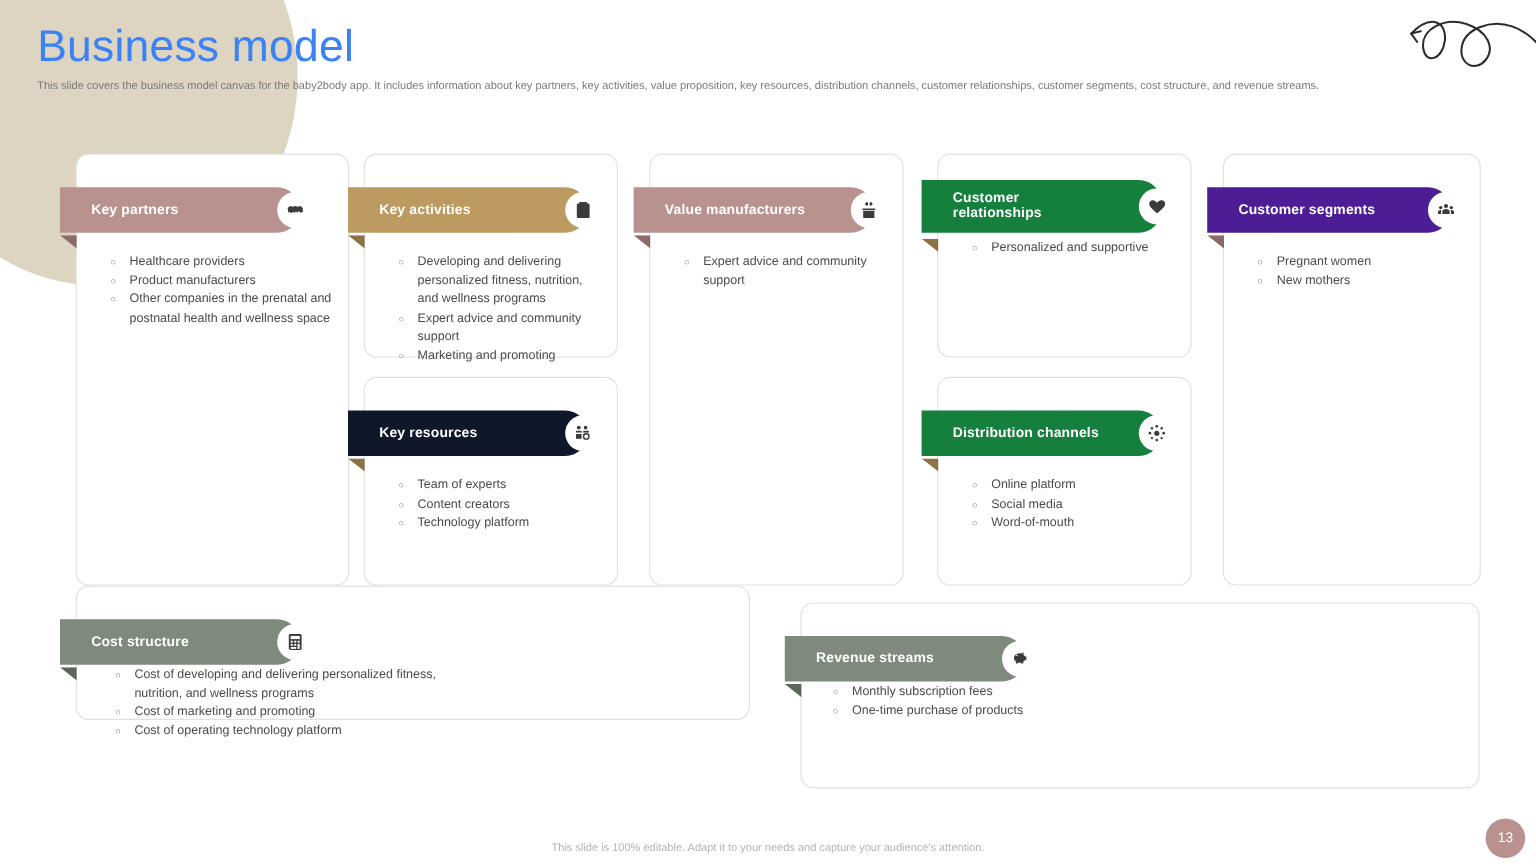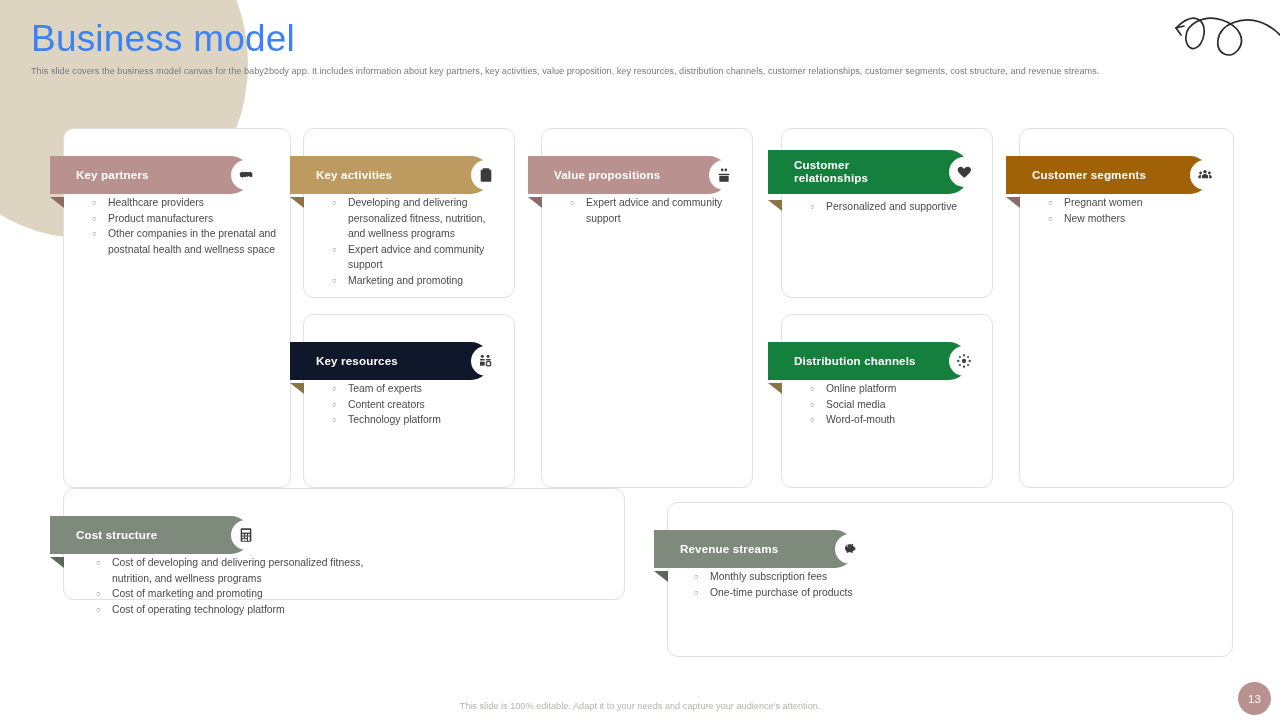--- a/index.html
+++ b/index.html
@@ -84,21 +84,21 @@
     background: #ffffff;
     display: flex; align-items: center; justify-content: center;
     z-index: 5;
   }
   .ribbon-icon svg { width: 16px; height: 16px; fill: #3b3b3b; }
 
   
   .card-list {
     position: absolute;
     left: 16px; right: 12px;
-    top: 66px;
+    top: 82px;
     list-style: none;
   }
   .card-list.wide { left: 20px; top: 66px; }
   .card-list li {
     position: relative;
     padding-left: 28px;
     font-size: 10.4px;
     line-height: 15.6px;
     color: #4a4a4a;
   }
@@ -187,21 +187,21 @@
     <ul class="card-list">
       <li>Developing and delivering personalized fitness, nutrition, and wellness programs</li>
       <li>Expert advice and community support</li>
       <li>Marketing and promoting</li>
     </ul>
   </div>
 
   <div class="card" style="left:541px; top:128px; width:212px; height:360px;">
     <div class="ribbon">
       <div class="ribbon-bar" style="background:#b9918f; width:200px;">
-        <span>Value propositions</span>
+        <span>Value manufacturers</span>
         <span class="ribbon-icon">
           <svg viewBox="0 0 24 24">
               <path d="M4 10h16v2H4v-2zm1 3h14v9H5v-9zM11 3c-1.5-1.2-3.6-.4-3.6 1.4 0 1.1.9 1.9 2 2.1H11V3zm2 0v3.5h1.6c1.1-.2 2-1 2-2.1C16.6 2.6 14.5 1.8 13 3zM11 13h2v9h-2v-9z"></path>
             </svg>
         </span>
       </div>
       <div class="ribbon-tail">
         <svg viewBox="0 0 14 11" width="14" height="11">
             <path d="M0 0 L14 0 L14 11 Z" fill="#8d6a68"></path>
           </svg>
@@ -228,21 +228,21 @@
           </svg>
       </div>
     </div>
     <ul class="card-list" style="top:70px;">
       <li>Personalized and supportive</li>
     </ul>
   </div>
 
   <div class="card" style="left:1019px; top:128px; width:215px; height:360px;">
     <div class="ribbon">
-      <div class="ribbon-bar" style="background:#a16207; width:203px;">
+      <div class="ribbon-bar" style="background:#4c1d95; width:203px;">
         <span>Customer segments</span>
         <span class="ribbon-icon">
           <svg viewBox="0 0 24 24">
               <circle cx="12" cy="7" r="2.6"></circle>
               <circle cx="5.4" cy="9" r="2.1"></circle>
               <circle cx="18.6" cy="9" r="2.1"></circle>
               <path d="M12 10.6c-2.7 0-4.6 1.5-4.6 3.2V17h9.2v-3.2c0-1.7-1.9-3.2-4.6-3.2zM5.4 12c-2 0-3.4 1.1-3.4 2.4V17h3.8v-3.2c0-.7.2-1.3.6-1.8H5.4zm13.2 0h-1c.4.5.6 1.1.6 1.8V17H22v-2.6c0-1.3-1.4-2.4-3.4-2.4z"></path>
             </svg>
         </span>
       </div>

